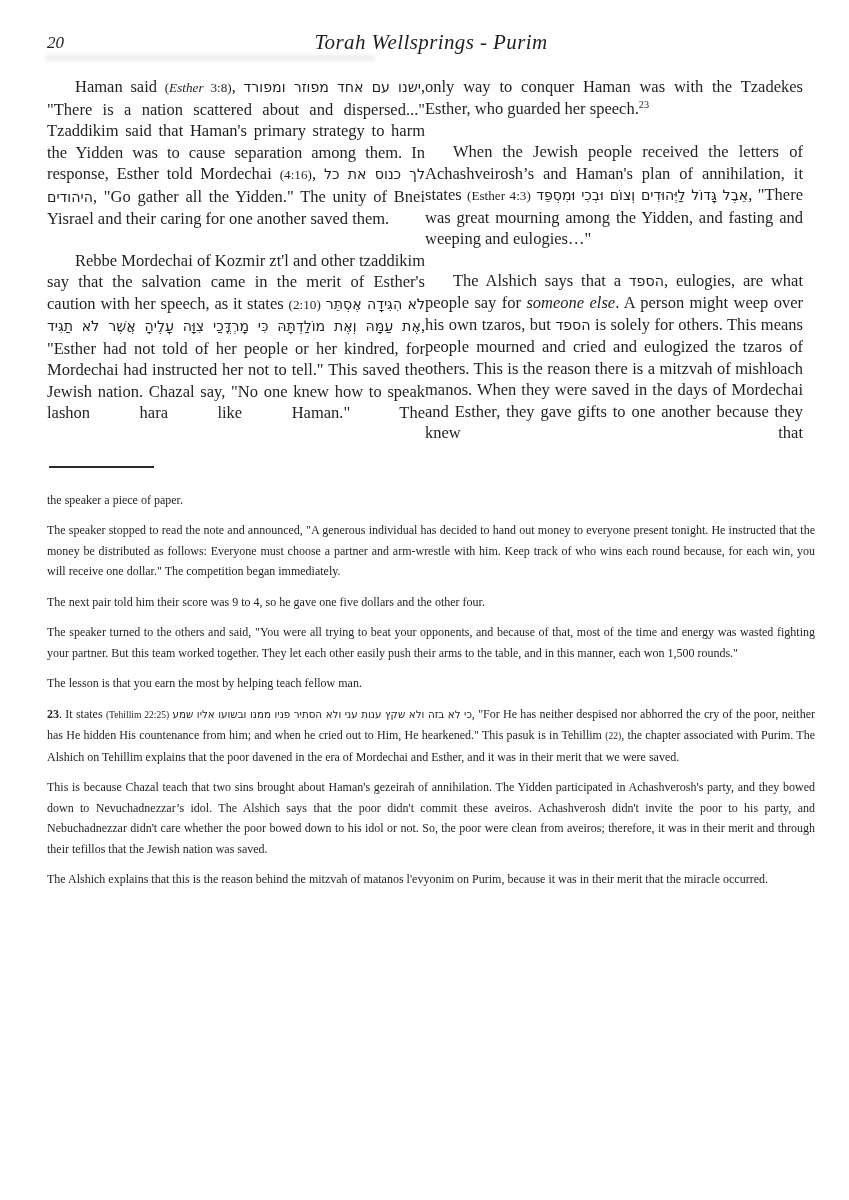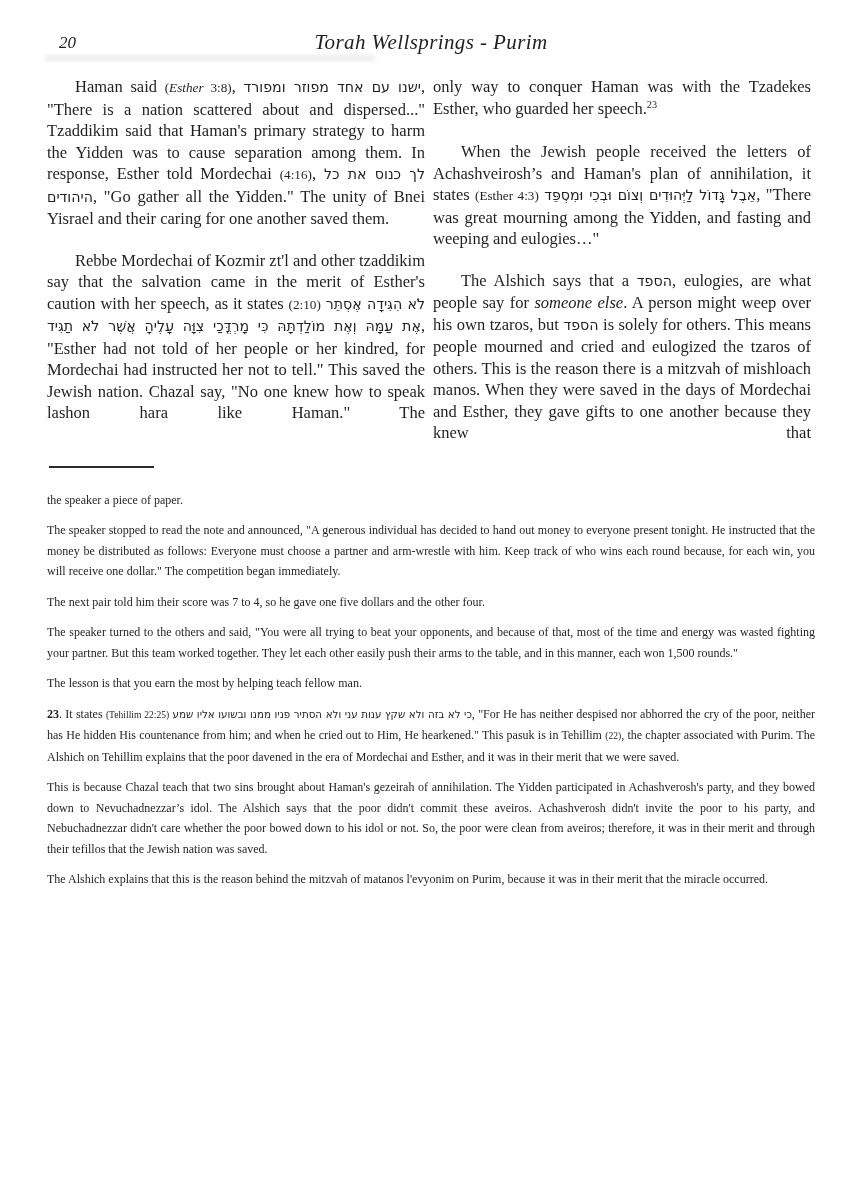--- a/index.html
+++ b/index.html
@@ -6,25 +6,25 @@
   html,body{margin:0;padding:0;background:#e9e9e9;}
   .page{
     width:849px;height:1200px;position:relative;margin:0 auto;
     background:#ffffff;color:#1f1f1f;
     font-family:"Liberation Serif", serif;
     box-sizing:border-box;
     padding:30px 34px 0 47px;
     overflow:hidden;
   }
   .header{position:relative;height:34px;}
-  .pagenum{position:absolute;left:12px;top:3px;font-style:italic;font-size:17px;}
+  .pagenum{position:absolute;left:0;top:3px;font-style:italic;font-size:17px;}
   .title{display:block;text-align:center;font-style:italic;font-size:21px;letter-spacing:.4px;}
   .smudge{position:absolute;left:45px;top:55px;width:330px;height:6px;
     background:rgba(70,70,70,.10);filter:blur(2px);border-radius:3px;}
-  .columns{display:flex;gap:8px;margin-top:12px;}
+  .columns{display:flex;gap:0;margin-top:12px;}
   .col{flex:0 0 378px;width:378px;}
   .para{margin:0 0 20px 0;text-align:justify;font-size:16.5px;line-height:21.5px;}
   .para.indent{text-indent:28px;}
   .justify-last{text-align-last:justify;}
   .fn-sep{width:105px;border:none;border-top:2px solid #2b2b2b;margin:2px 0 22px 2px;}
   .footnotes{margin-top:0;}
   .fn{margin:0 0 10px 0;text-align:justify;font-size:12px;line-height:20.5px;}
   .run-heb{font-family:"DejaVu Sans", sans-serif;font-size:.86em;}
   .run-ref{font-size:.8em;}
   .run-it{font-style:italic;}
@@ -53,21 +53,21 @@
       <p class="para indent"><span>When the Jewish people received the letters of Achashveirosh’s and Haman's plan of annihilation, it states </span><span class="run-ref">(Esther 4:3)</span><span> </span><span class="run-heb">אֵבֶל גָּדוֹל לַיְּהוּדִים וְצוֹם וּבְכִי וּמִסְפֵּד</span><span>, "There was great mourning among the Yidden, and fasting and weeping and eulogies…"</span></p>
       <p class="para indent justify-last"><span>The Alshich says that a </span><span class="run-heb">הספד</span><span>, eulogies, are what people say for </span><span class="run-it">someone else</span><span>. A person might weep over his own tzaros, but </span><span class="run-heb">הספד</span><span> is solely for others. This means people mourned and cried and eulogized the tzaros of others. This is the reason there is a mitzvah of mishloach manos. When they were saved in the days of Mordechai and Esther, they gave gifts to one another because they knew that</span></p>
     </div>
   </div>
 
   <hr class="fn-sep">
 
   <div class="footnotes">
     <p class="fn"><span>the speaker a piece of paper.</span></p>
     <p class="fn"><span>The speaker stopped to read the note and announced, "A generous individual has decided to hand out money to everyone present tonight. He instructed that the money be distributed as follows: Everyone must choose a partner and arm-wrestle with him. Keep track of who wins each round because, for each win, you will receive one dollar." The competition began immediately.</span></p>
-    <p class="fn"><span>The next pair told him their score was 7 to 4, so he gave one five dollars and the other four.</span></p>
+    <p class="fn"><span>The next pair told him their score was 9 to 4, so he gave one five dollars and the other four.</span></p>
     <p class="fn"><span>The speaker turned to the others and said, "You were all trying to beat your opponents, and because of that, most of the time and energy was wasted fighting your partner. But this team worked together. They let each other easily push their arms to the table, and in this manner, each won 1,500 rounds."</span></p>
     <p class="fn"><span>The lesson is that you earn the most by helping teach fellow man.</span></p>
     <p class="fn"><span class="run-b">23</span><span>. It states </span><span class="run-ref">(Tehillim 22:25)</span><span> </span><span class="run-heb">כי לא בזה ולא שקץ ענות עני ולא הסתיר פניו ממנו ובשועו אליו שמע</span><span>, "For He has neither despised nor abhorred the cry of the poor, neither has He hidden His countenance from him; and when he cried out to Him, He hearkened." This pasuk is in Tehillim </span><span class="run-ref">(22)</span><span>, the chapter associated with Purim. The Alshich on Tehillim explains that the poor davened in the era of Mordechai and Esther, and it was in their merit that we were saved.</span></p>
     <p class="fn"><span>This is because Chazal teach that two sins brought about Haman's gezeirah of annihilation. The Yidden participated in Achashverosh's party, and they bowed down to Nevuchadnezzar’s idol. The Alshich says that the poor didn't commit these aveiros. Achashverosh didn't invite the poor to his party, and Nebuchadnezzar didn't care whether the poor bowed down to his idol or not. So, the poor were clean from aveiros; therefore, it was in their merit and through their tefillos that the Jewish nation was saved.</span></p>
     <p class="fn"><span>The Alshich explains that this is the reason behind the mitzvah of matanos l'evyonim on Purim, because it was in their merit that the miracle occurred.</span></p>
   </div>
 
 </div>
 
 </body></html>

